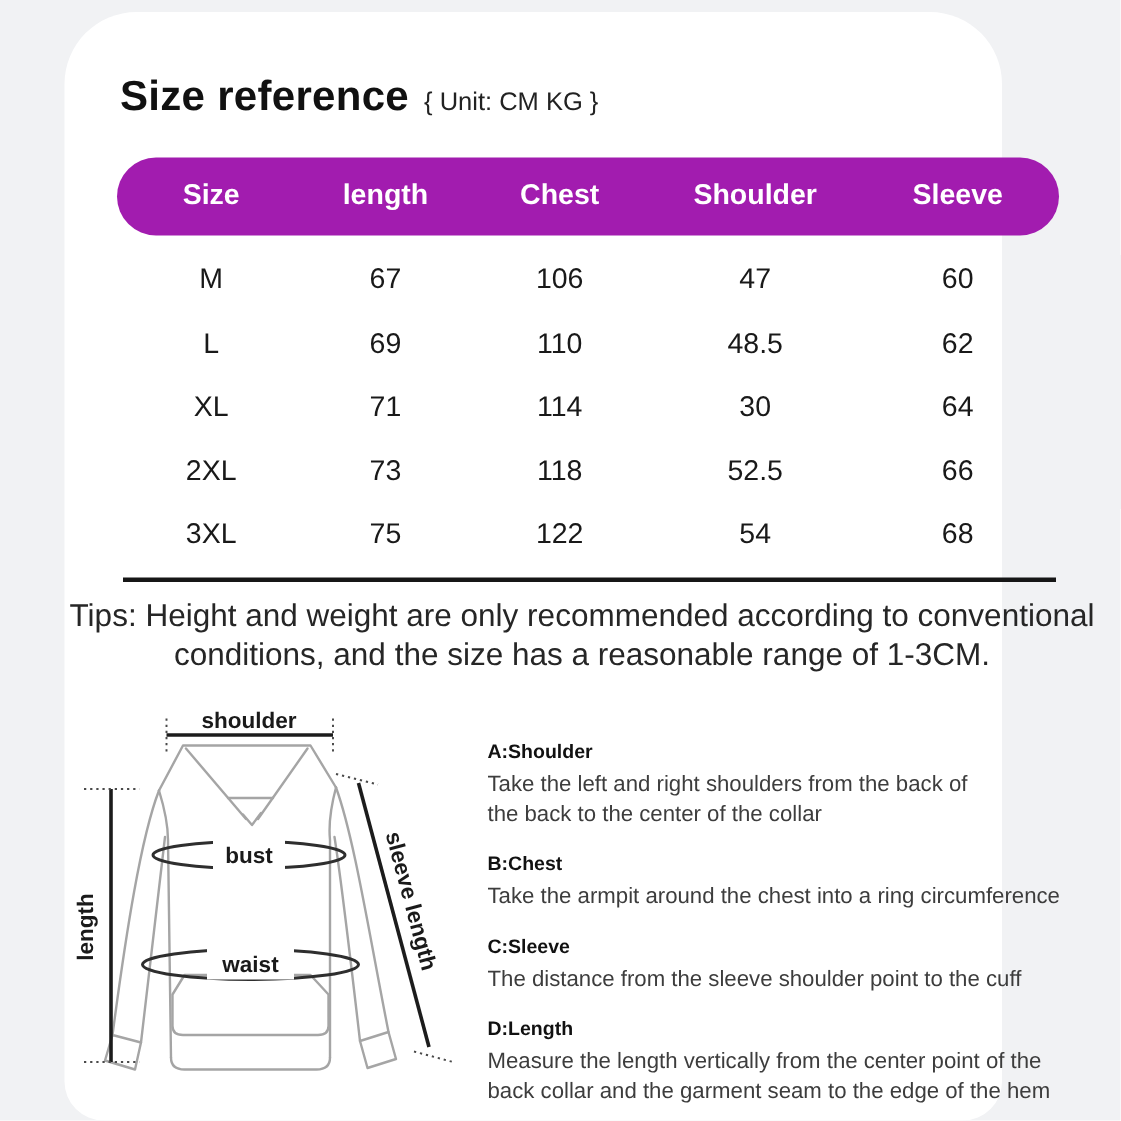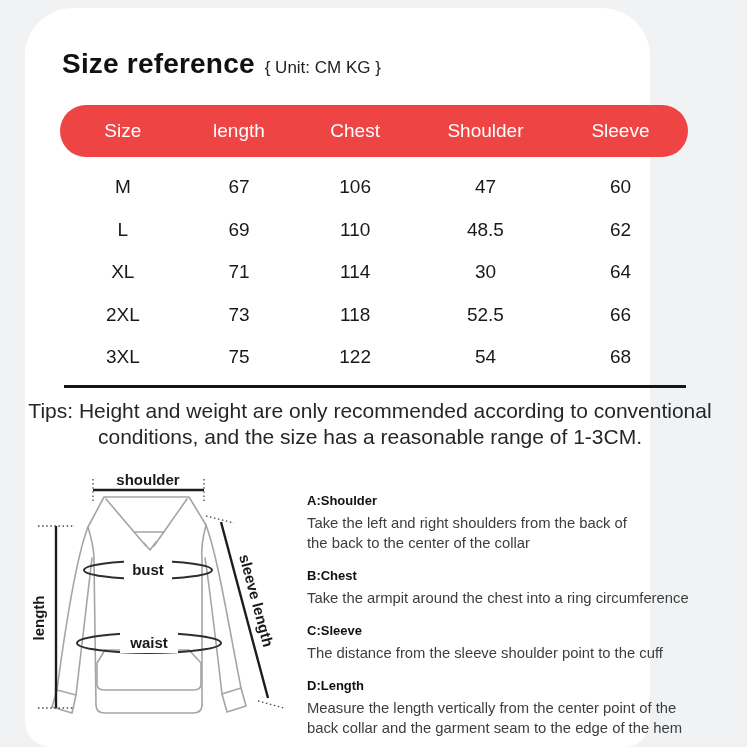--- a/index.html
+++ b/index.html
@@ -3,21 +3,21 @@
 <meta charset="utf-8">
 <style>
   html,body{margin:0;padding:0;}
   body{
     width:747px;height:747px;overflow:hidden;
     background:#f1f2f4;
     font-family:"Liberation Sans","DejaVu Sans",sans-serif;
     color:#1a1a1a;position:relative;
   }
   .card{
-    position:absolute;left:25px;top:8px;width:625px;height:739px;
+    position:absolute;left:43px;top:8px;width:625px;height:739px;
     background:#ffffff;border-radius:48px 48px 26px 26px;
   }
   
   .title-row{position:absolute;left:37px;top:40px;white-space:nowrap;}
   .title-row h1{
     display:inline;font-size:28px;font-weight:700;color:#111;
     letter-spacing:.2px;margin:0;
   }
   .title-row .unit{font-size:17px;font-weight:400;color:#222;margin-left:10px;}
   
@@ -46,21 +46,21 @@
 </style>
 </head>
 <body>
 
 <div class="card">
 
   <div class="title-row">
     <h1>Size reference</h1><span class="unit">{ Unit: CM KG }</span>
   </div>
 
-  <div class="thead grid5" style="background:#ef4444;">
+  <div class="thead grid5" style="background:#a21caf;font-weight:bold;">
     <div>Size</div>
     <div>length</div>
     <div>Chest</div>
     <div>Shoulder</div>
     <div>Sleeve</div>
   </div>
 
   <div class="tbody">
     <div class="trow grid5">
       <div>M</div>

